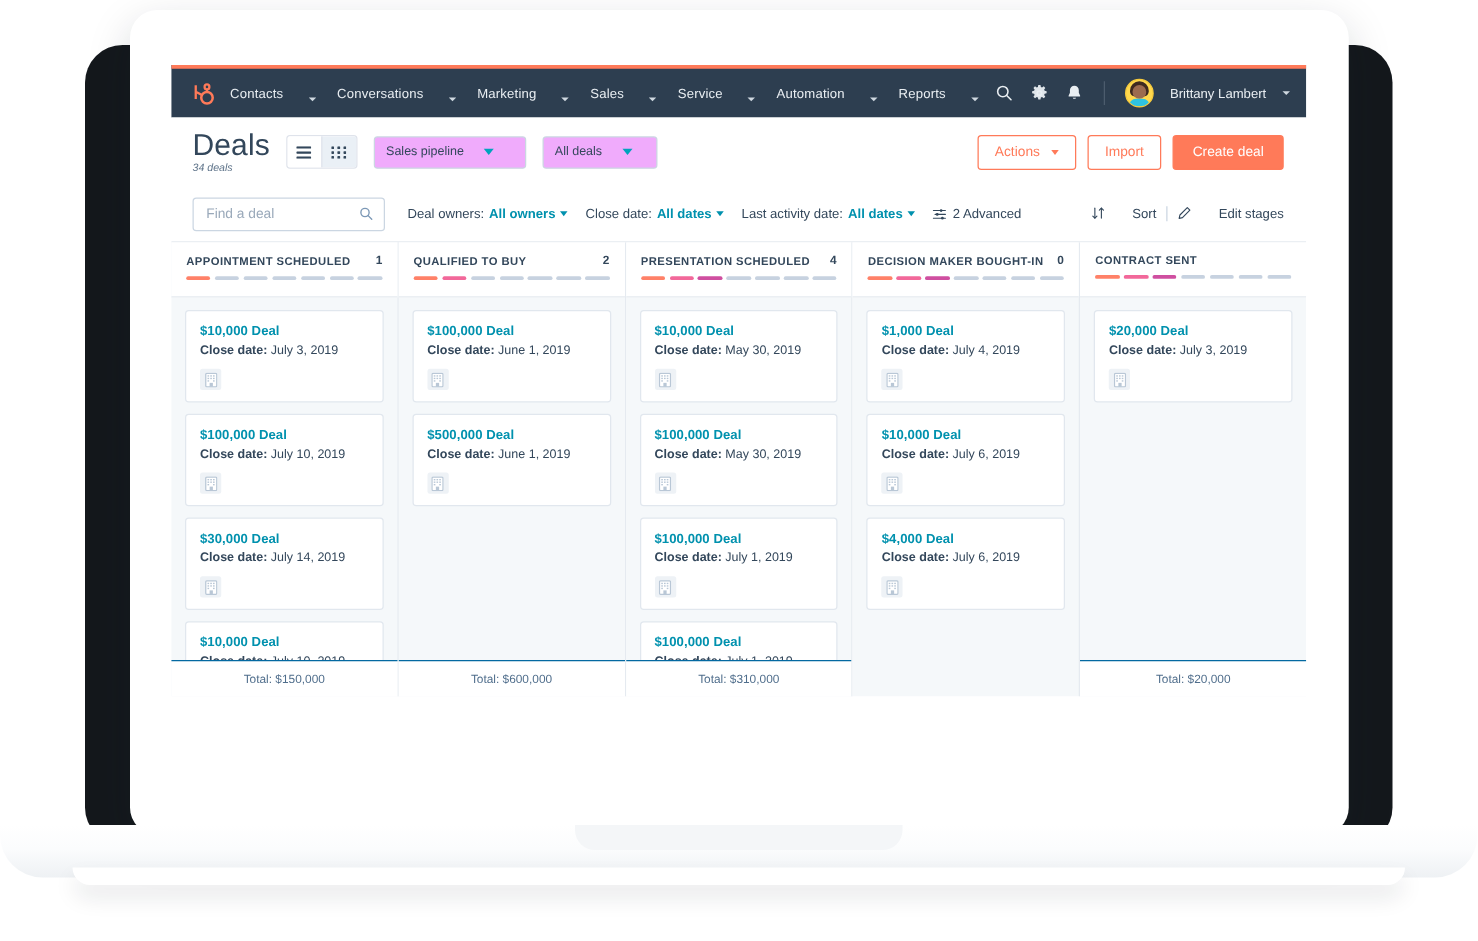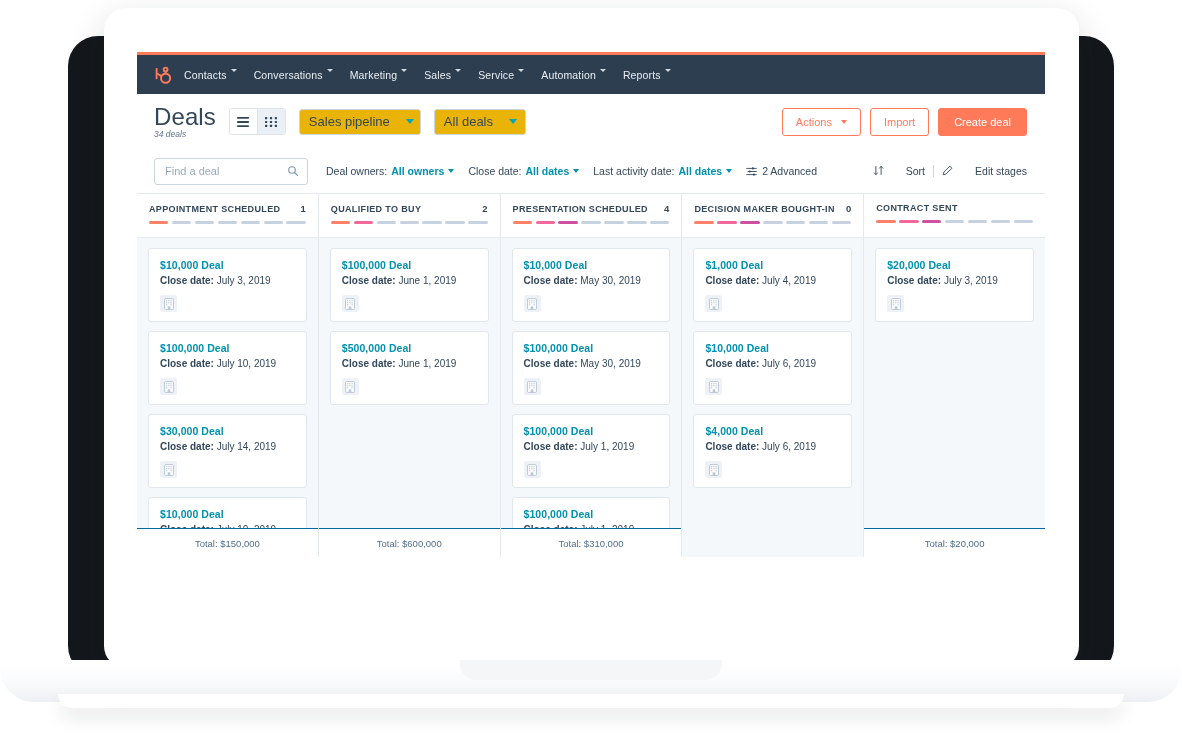--- a/index.html
+++ b/index.html
@@ -48,21 +48,21 @@
   
   .topnav{
     height:42px;background:#2d3e50;display:flex;align-items:center;
     padding:0 13px;box-sizing:border-box;
     border-top:3px solid #ff7a59;
   }
   .logo{width:22px;height:22px;margin-right:12px;flex:none;}
   .navlinks{display:flex;align-items:center;gap:17px;}
   .navlink{
     color:#e9eef2;font-size:10.5px;letter-spacing:.15px;white-space:nowrap;
-    display:flex;align-items:flex-start;gap:4px;cursor:pointer;
+    display:flex;align-items:flex-end;gap:20px;cursor:pointer;
   }
   .caret{
     width:0;height:0;border-left:3.2px solid transparent;border-right:3.2px solid transparent;
     border-top:3.6px solid #cfd8e0;display:inline-block;
   }
   .nav-right{margin-left:auto;display:flex;align-items:center;gap:13px;}
   .nav-ico{width:15px;height:15px;cursor:pointer;display:block;}
   .nav-sep{width:1px;height:19px;background:#4c5c6d;margin:0 3px;}
   .avatar{
     width:21px;height:21px;border-radius:50%;background:#ffd84d;
@@ -82,24 +82,24 @@
   .title{font-size:24px;color:#33475b;font-weight:400;line-height:23px;letter-spacing:.1px;}
   .subtitle{font-size:8.5px;color:#5f748a;margin-top:1px;font-style:italic;}
   .viewtoggle{display:flex;border:1px solid #dfe3eb;border-radius:3px;overflow:hidden;height:25px;}
   .vt-btn{
     width:27px;height:100%;display:flex;align-items:center;justify-content:center;
     background:#fff;cursor:pointer;
   }
   .vt-btn.active{background:#eaf0f6;}
   .vt-btn+.vt-btn{border-left:1px solid #dfe3eb;}
   .pill{
-    height:26px;border:1px solid #cbd6e2;border-radius:3px;background:#eab308;
+    height:26px;border:1px solid #cbd6e2;border-radius:3px;background:#f0abfc;
     display:flex;align-items:center;
     padding:0 9px;margin-left:13px;box-sizing:border-box;cursor:pointer;
-    font-size:13px;color:#33475b;white-space:nowrap;
+    font-size:10px;color:#33475b;white-space:nowrap;
   }
   .pill .tri{
     width:0;height:0;border-left:4.5px solid transparent;border-right:4.5px solid transparent;
     border-top:5.5px solid #00a4bd;margin-left:16px;
   }
   .pill.w1{width:122px;}
   .pill.w2{width:92px;}
   .head-right{margin-left:auto;display:flex;align-items:center;gap:9px;padding-left:43px;}
   .btn{
     height:28px;border-radius:3px;display:flex;align-items:center;justify-content:center;
@@ -218,20 +218,42 @@
         <span class="navlink">
           <span>Automation</span>
           <i class="caret"></i>
         </span>
         <span class="navlink">
           <span>Reports</span>
           <i class="caret"></i>
         </span>
       </div>
 
+      <div class="nav-right">
+        <svg class="nav-ico" viewBox="0 0 24 24">
+          <circle cx="10" cy="10" r="6.6" fill="none" stroke="#e9eef2" stroke-width="2"></circle>
+          <path d="M15 15l5.5 5.5" stroke="#e9eef2" stroke-width="2" stroke-linecap="round"></path>
+        </svg>
+        <svg class="nav-ico" viewBox="0 0 24 24">
+          <path fill="#e9eef2" d="M12 8.2a3.8 3.8 0 100 7.6 3.8 3.8 0 000-7.6zm0 5.6a1.8 1.8 0 110-3.6 1.8 1.8 0 010 3.6z"></path>
+          <path fill="#e9eef2" d="M10.6 1.6h2.8l.5 2.6 1.5.6 2.2-1.5 2 2-1.5 2.2.6 1.5 2.6.5v2.8l-2.6.5-.6 1.5 1.5 2.2-2 2-2.2-1.5-1.5.6-.5 2.6h-2.8l-.5-2.6-1.5-.6-2.2 1.5-2-2 1.5-2.2-.6-1.5-2.6-.5v-2.8l2.6-.5.6-1.5L4.4 5.3l2-2 2.2 1.5 1.5-.6z" opacity=".95"></path>
+        </svg>
+        <svg class="nav-ico" viewBox="0 0 24 24">
+          <path fill="#e9eef2" d="M12 2.6a5.7 5.7 0 00-5.7 5.7v3.3L4.6 15.2a.8.8 0 00.7 1.2h13.4a.8.8 0 00.7-1.2l-1.7-3.6V8.3A5.7 5.7 0 0012 2.6z"></path>
+          <path fill="#e9eef2" d="M9.9 17.8a2.2 2.2 0 004.2 0z"></path>
+        </svg>
+        <span class="nav-sep"></span>
+        <span class="avatar">
+          <span class="av-hair"></span>
+          <span class="av-face"></span>
+          <span class="av-body"></span>
+        </span>
+        <span class="username">Brittany Lambert</span>
+        <i class="caret"></i>
+      </div>
     </div>
 
     <div class="pagehead">
       <div class="title-block">
         <div class="title">Deals</div>
         <div class="subtitle">34 deals</div>
       </div>
 
       <div class="viewtoggle">
         <span class="vt-btn">

